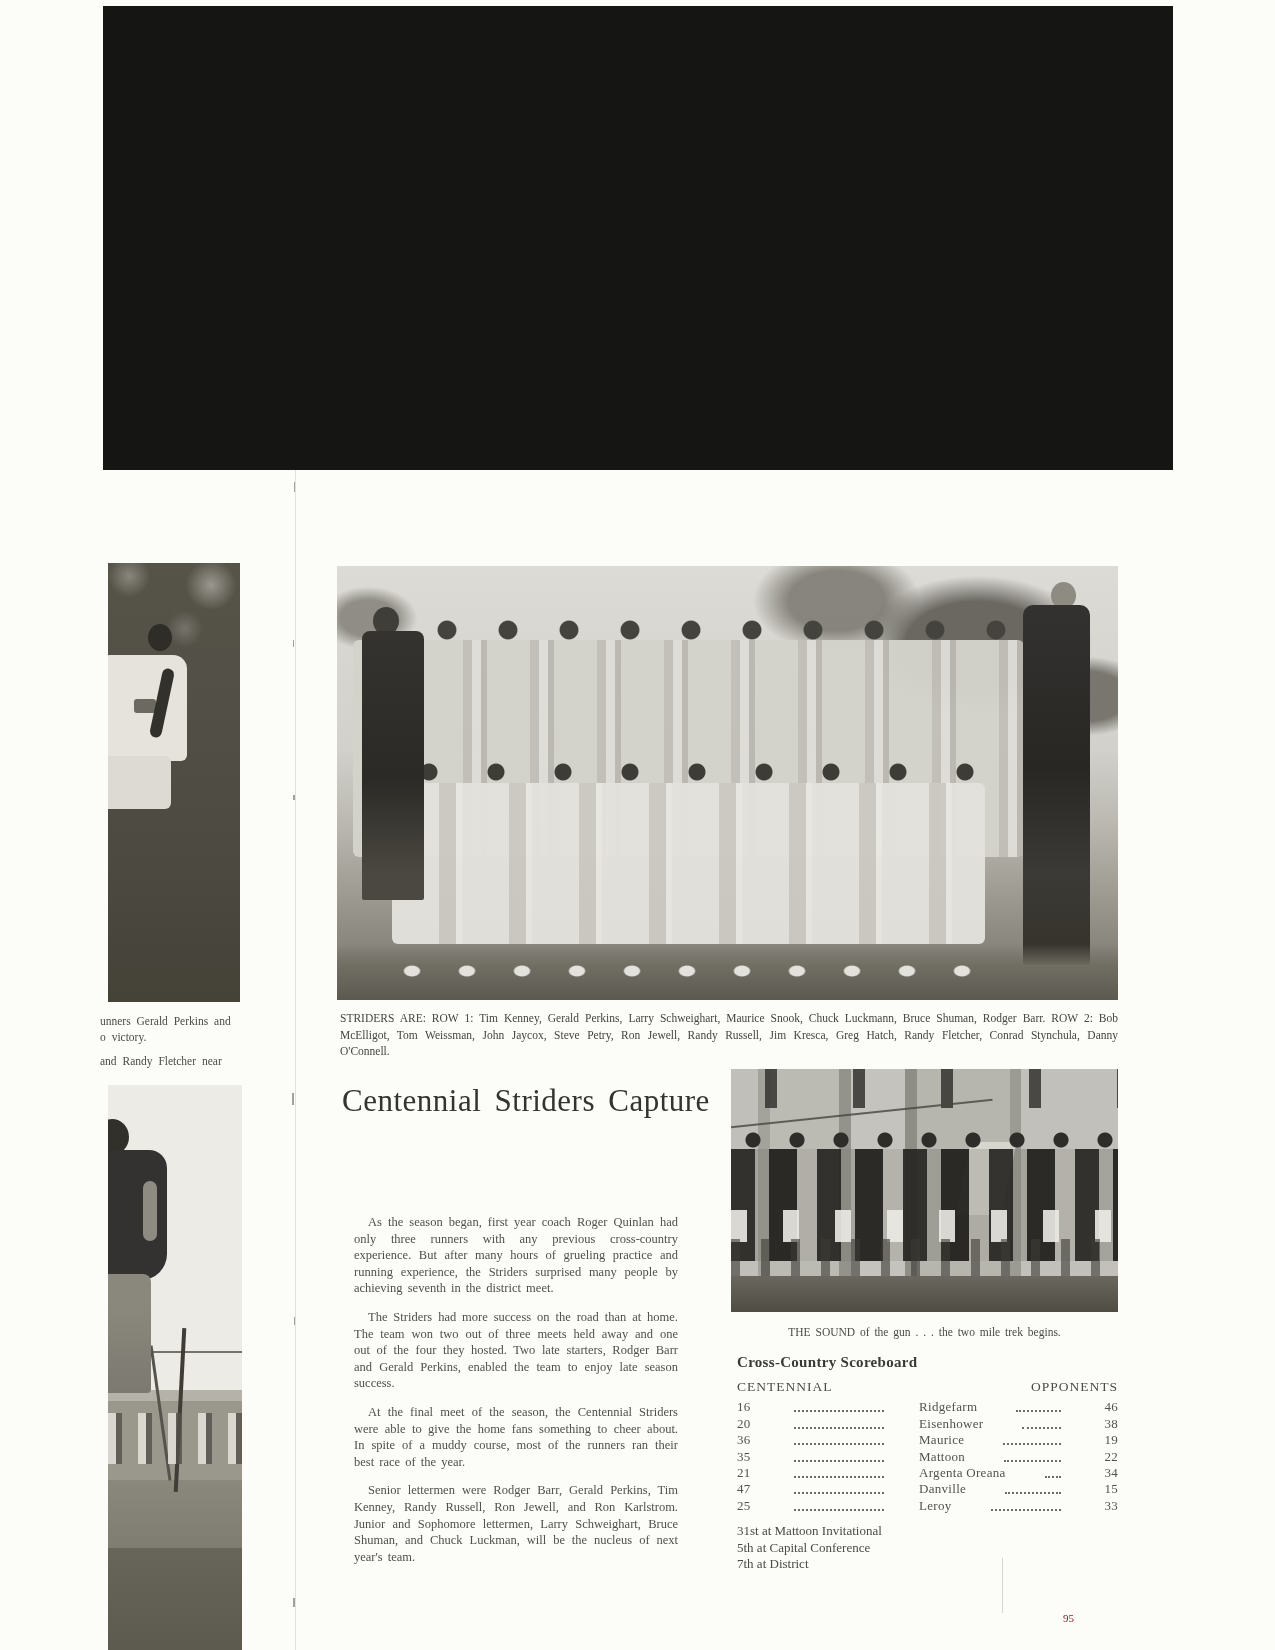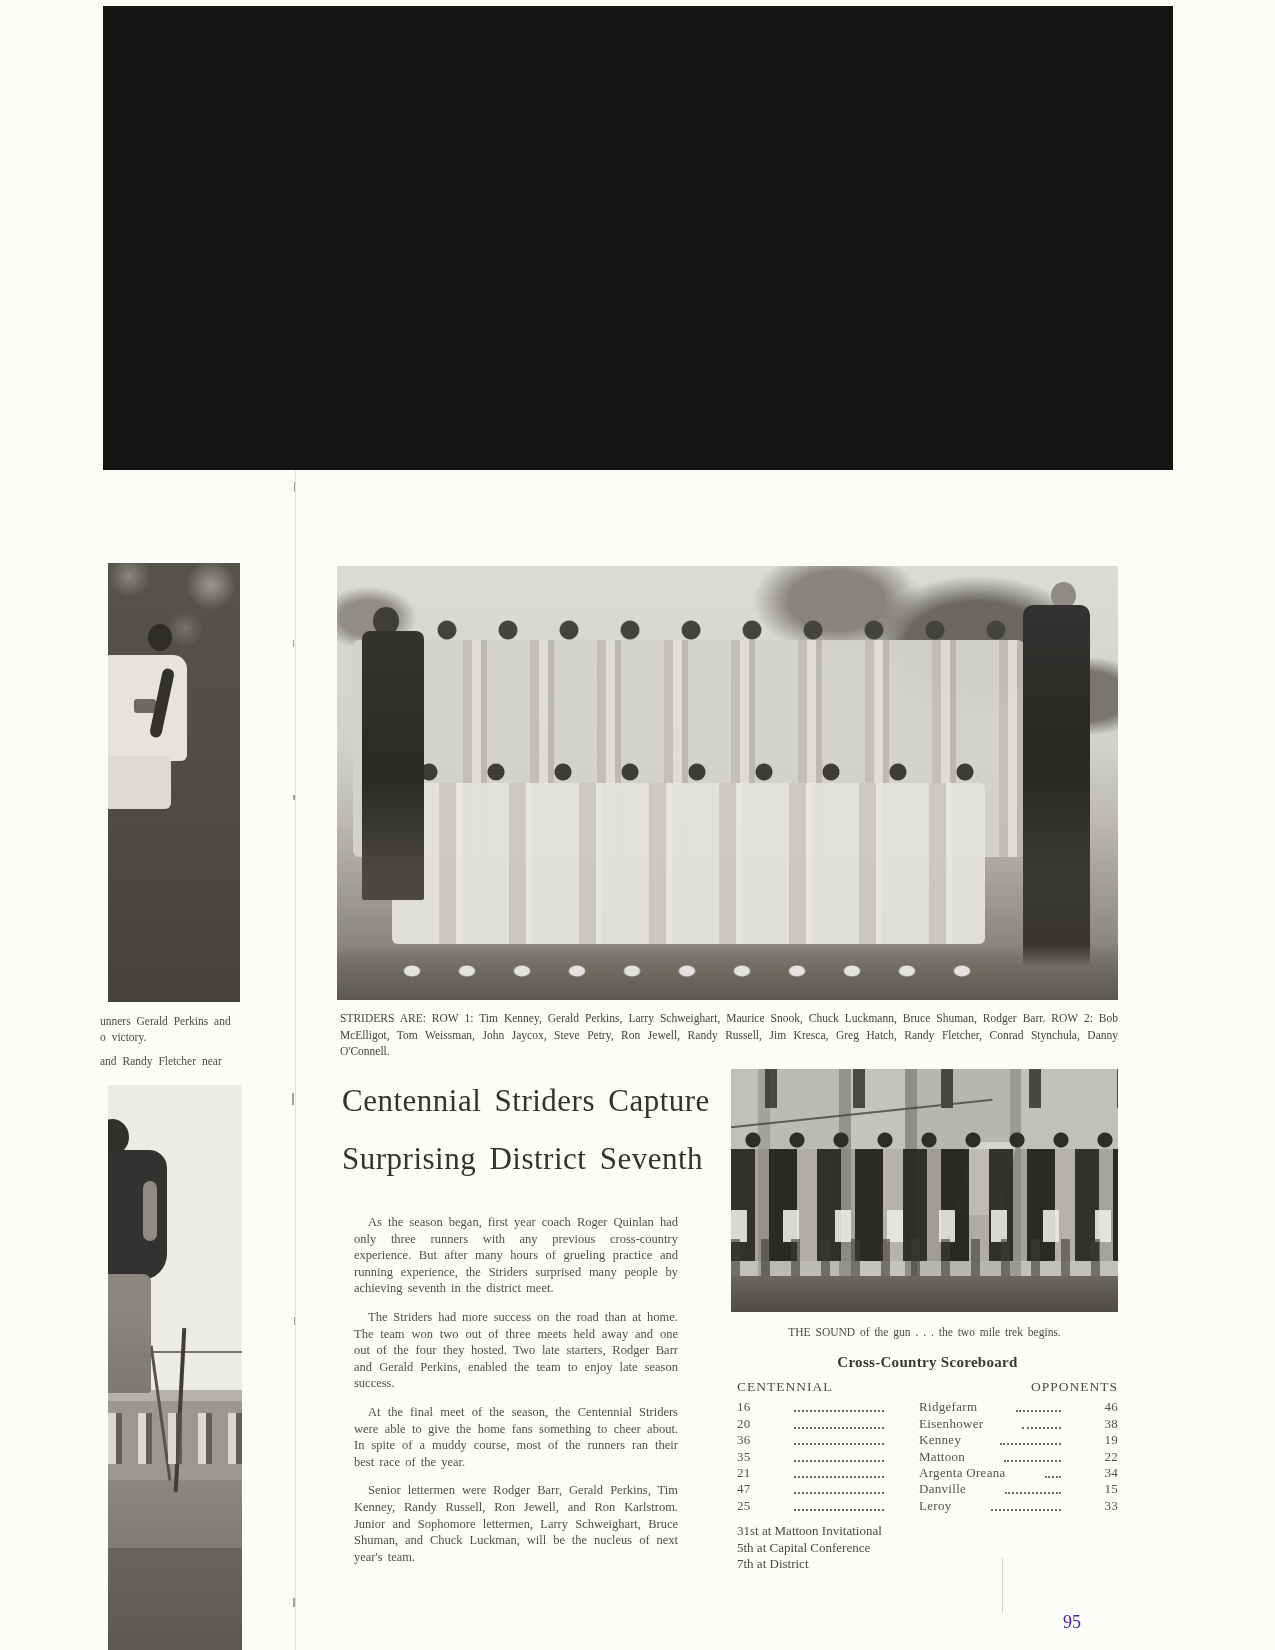--- a/index.html
+++ b/index.html
@@ -112,32 +112,32 @@
   .rp-shorts{left:0;right:0;top:58%;height:13%;background:repeating-linear-gradient(90deg,rgba(235,234,229,.9) 0 16px,rgba(235,234,229,0) 16px 52px);}
   .rp-legs{left:0;right:0;top:70%;height:16%;background:repeating-linear-gradient(90deg,rgba(60,58,52,.6) 0 9px,rgba(0,0,0,0) 9px 30px);}
   .rp-grass{left:0;right:0;bottom:0;height:15%;background:linear-gradient(180deg,#6a685e,#4e4c43);}
 
   
   .race-caption{position:absolute;left:731px;top:1326px;width:387px;text-align:center;
      font-size:11.5px;color:#4b4a45;word-spacing:2px;}
 
   
   .sb{position:absolute;left:737px;top:1354px;width:381px;}
-  .sb-title{font-size:15px;font-weight:700;color:#3a3933;text-align:center;letter-spacing:.3px;margin-bottom:8px;}
+  .sb-title{font-size:15px;font-weight:700;color:#3a3933;letter-spacing:.3px;margin-bottom:8px;}
   .sb-head{display:flex;justify-content:space-between;font-size:13.5px;color:#4c4b45;letter-spacing:1px;margin-bottom:4px;}
   .sb-row{display:flex;align-items:flex-end;height:16.4px;font-size:13px;color:#53524c;letter-spacing:.3px;gap:31px;}
   .sb-home{width:26px;}
   .lead1{width:90px;border-bottom:2px dotted #6d6c65;margin:0 2px 3px 0;}
   .sb-team{padding:0 8px 0 2px;white-space:nowrap;}
   .lead2{flex:1;border-bottom:2px dotted #6d6c65;margin:0 2px 3px 0;}
   .sb-opp{width:24px;text-align:right;margin-top:12px;}
   .sb-notes{margin-top:9px;font-size:13px;line-height:16.8px;color:#4b4a45;}
 
   
-  .page-num{position:absolute;left:1063px;top:1612px;font-size:18px;color:#4c1d95;}
+  .page-num{position:absolute;left:1063px;top:1612px;font-size:11px;color:#7f1d1d;}
 </style>
 </head>
 <body>
 
 <div class="sheet">
 
   <div class="black-block"></div>
 
   <div class="gutter"></div>
   <div class="speck sp1"></div>
@@ -190,21 +190,20 @@
     <div class="tp-coach-head"></div>
     <div class="tp-coach"></div>
     <div class="tp-grass"></div>
     <div class="tp-socks"></div>
   </div>
 
   <div class="team-caption">STRIDERS ARE: ROW 1: Tim Kenney, Gerald Perkins, Larry Schweighart, Maurice Snook, Chuck Luckmann, Bruce Shuman, Rodger Barr. ROW 2: Bob McElligot, Tom Weissman, John Jaycox, Steve Petry, Ron Jewell, Randy Russell, Jim Kresca, Greg Hatch, Randy Fletcher, Conrad Stynchula, Danny O'Connell.</div>
 
   <div class="headline">
     <div>Centennial Striders Capture</div>
-    <div>Surprising District Seventh</div>
   </div>
 
   <div class="body-col">
     <p>As the season began, first year coach Roger Quinlan had only three runners with any previous cross-country experience. But after many hours of grueling practice and running experience, the Striders surprised many people by achieving seventh in the district meet.</p>
     <p>The Striders had more success on the road than at home. The team won two out of three meets held away and one out of the four they hosted. Two late starters, Rodger Barr and Gerald Perkins, enabled the team to enjoy late season success.</p>
     <p>At the final meet of the season, the Centennial Striders were able to give the home fans something to cheer about. In spite of a muddy course, most of the runners ran their best race of the year.</p>
     <p>Senior lettermen were Rodger Barr, Gerald Perkins, Tim Kenney, Randy Russell, Ron Jewell, and Ron Karlstrom. Junior and Sophomore lettermen, Larry Schweighart, Bruce Shuman, and Chuck Luckman, will be the nucleus of next year's team.</p>
   </div>
 
   <div class="photo rp">
@@ -238,21 +237,21 @@
     <div class="sb-row">
       <span class="sb-home">20</span>
       <span class="lead1"></span>
       <span class="sb-team">Eisenhower</span>
       <span class="lead2"></span>
       <span class="sb-opp">38</span>
     </div>
     <div class="sb-row">
       <span class="sb-home">36</span>
       <span class="lead1"></span>
-      <span class="sb-team">Kenney</span>
+      <span class="sb-team">Maurice</span>
       <span class="lead2"></span>
       <span class="sb-opp">19</span>
     </div>
     <div class="sb-row">
       <span class="sb-home">35</span>
       <span class="lead1"></span>
       <span class="sb-team">Mattoon</span>
       <span class="lead2"></span>
       <span class="sb-opp">22</span>
     </div>

